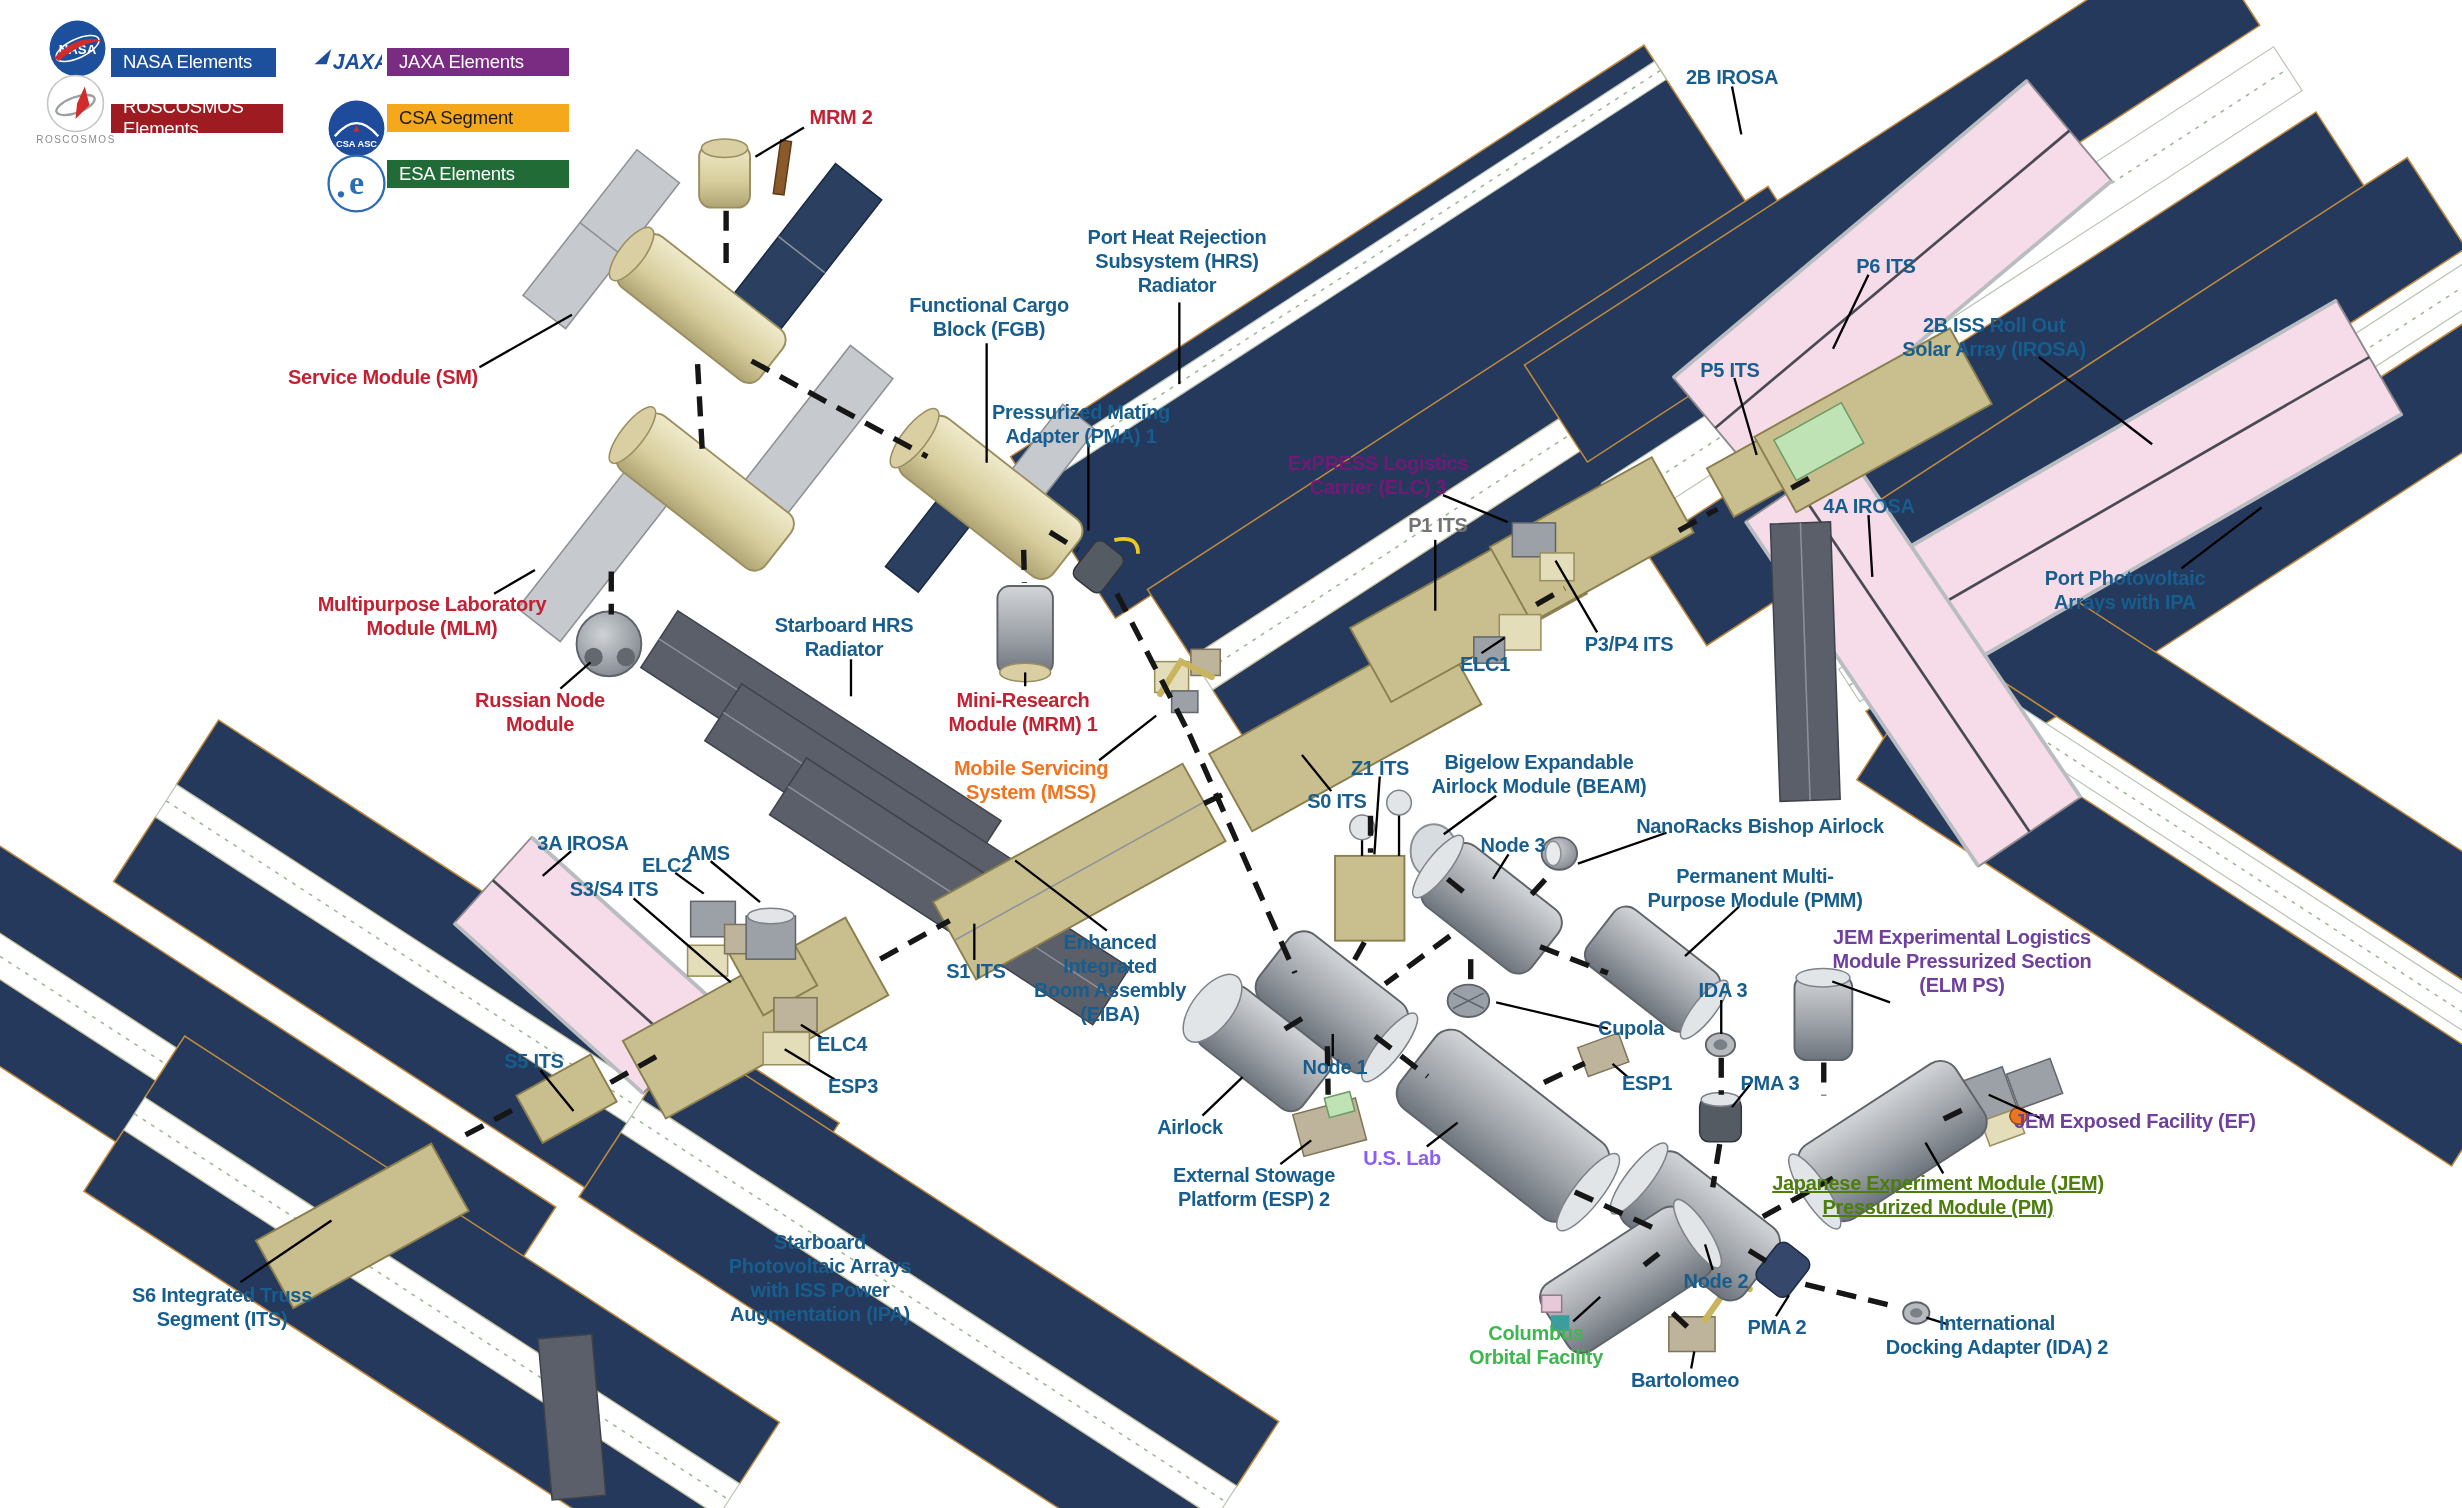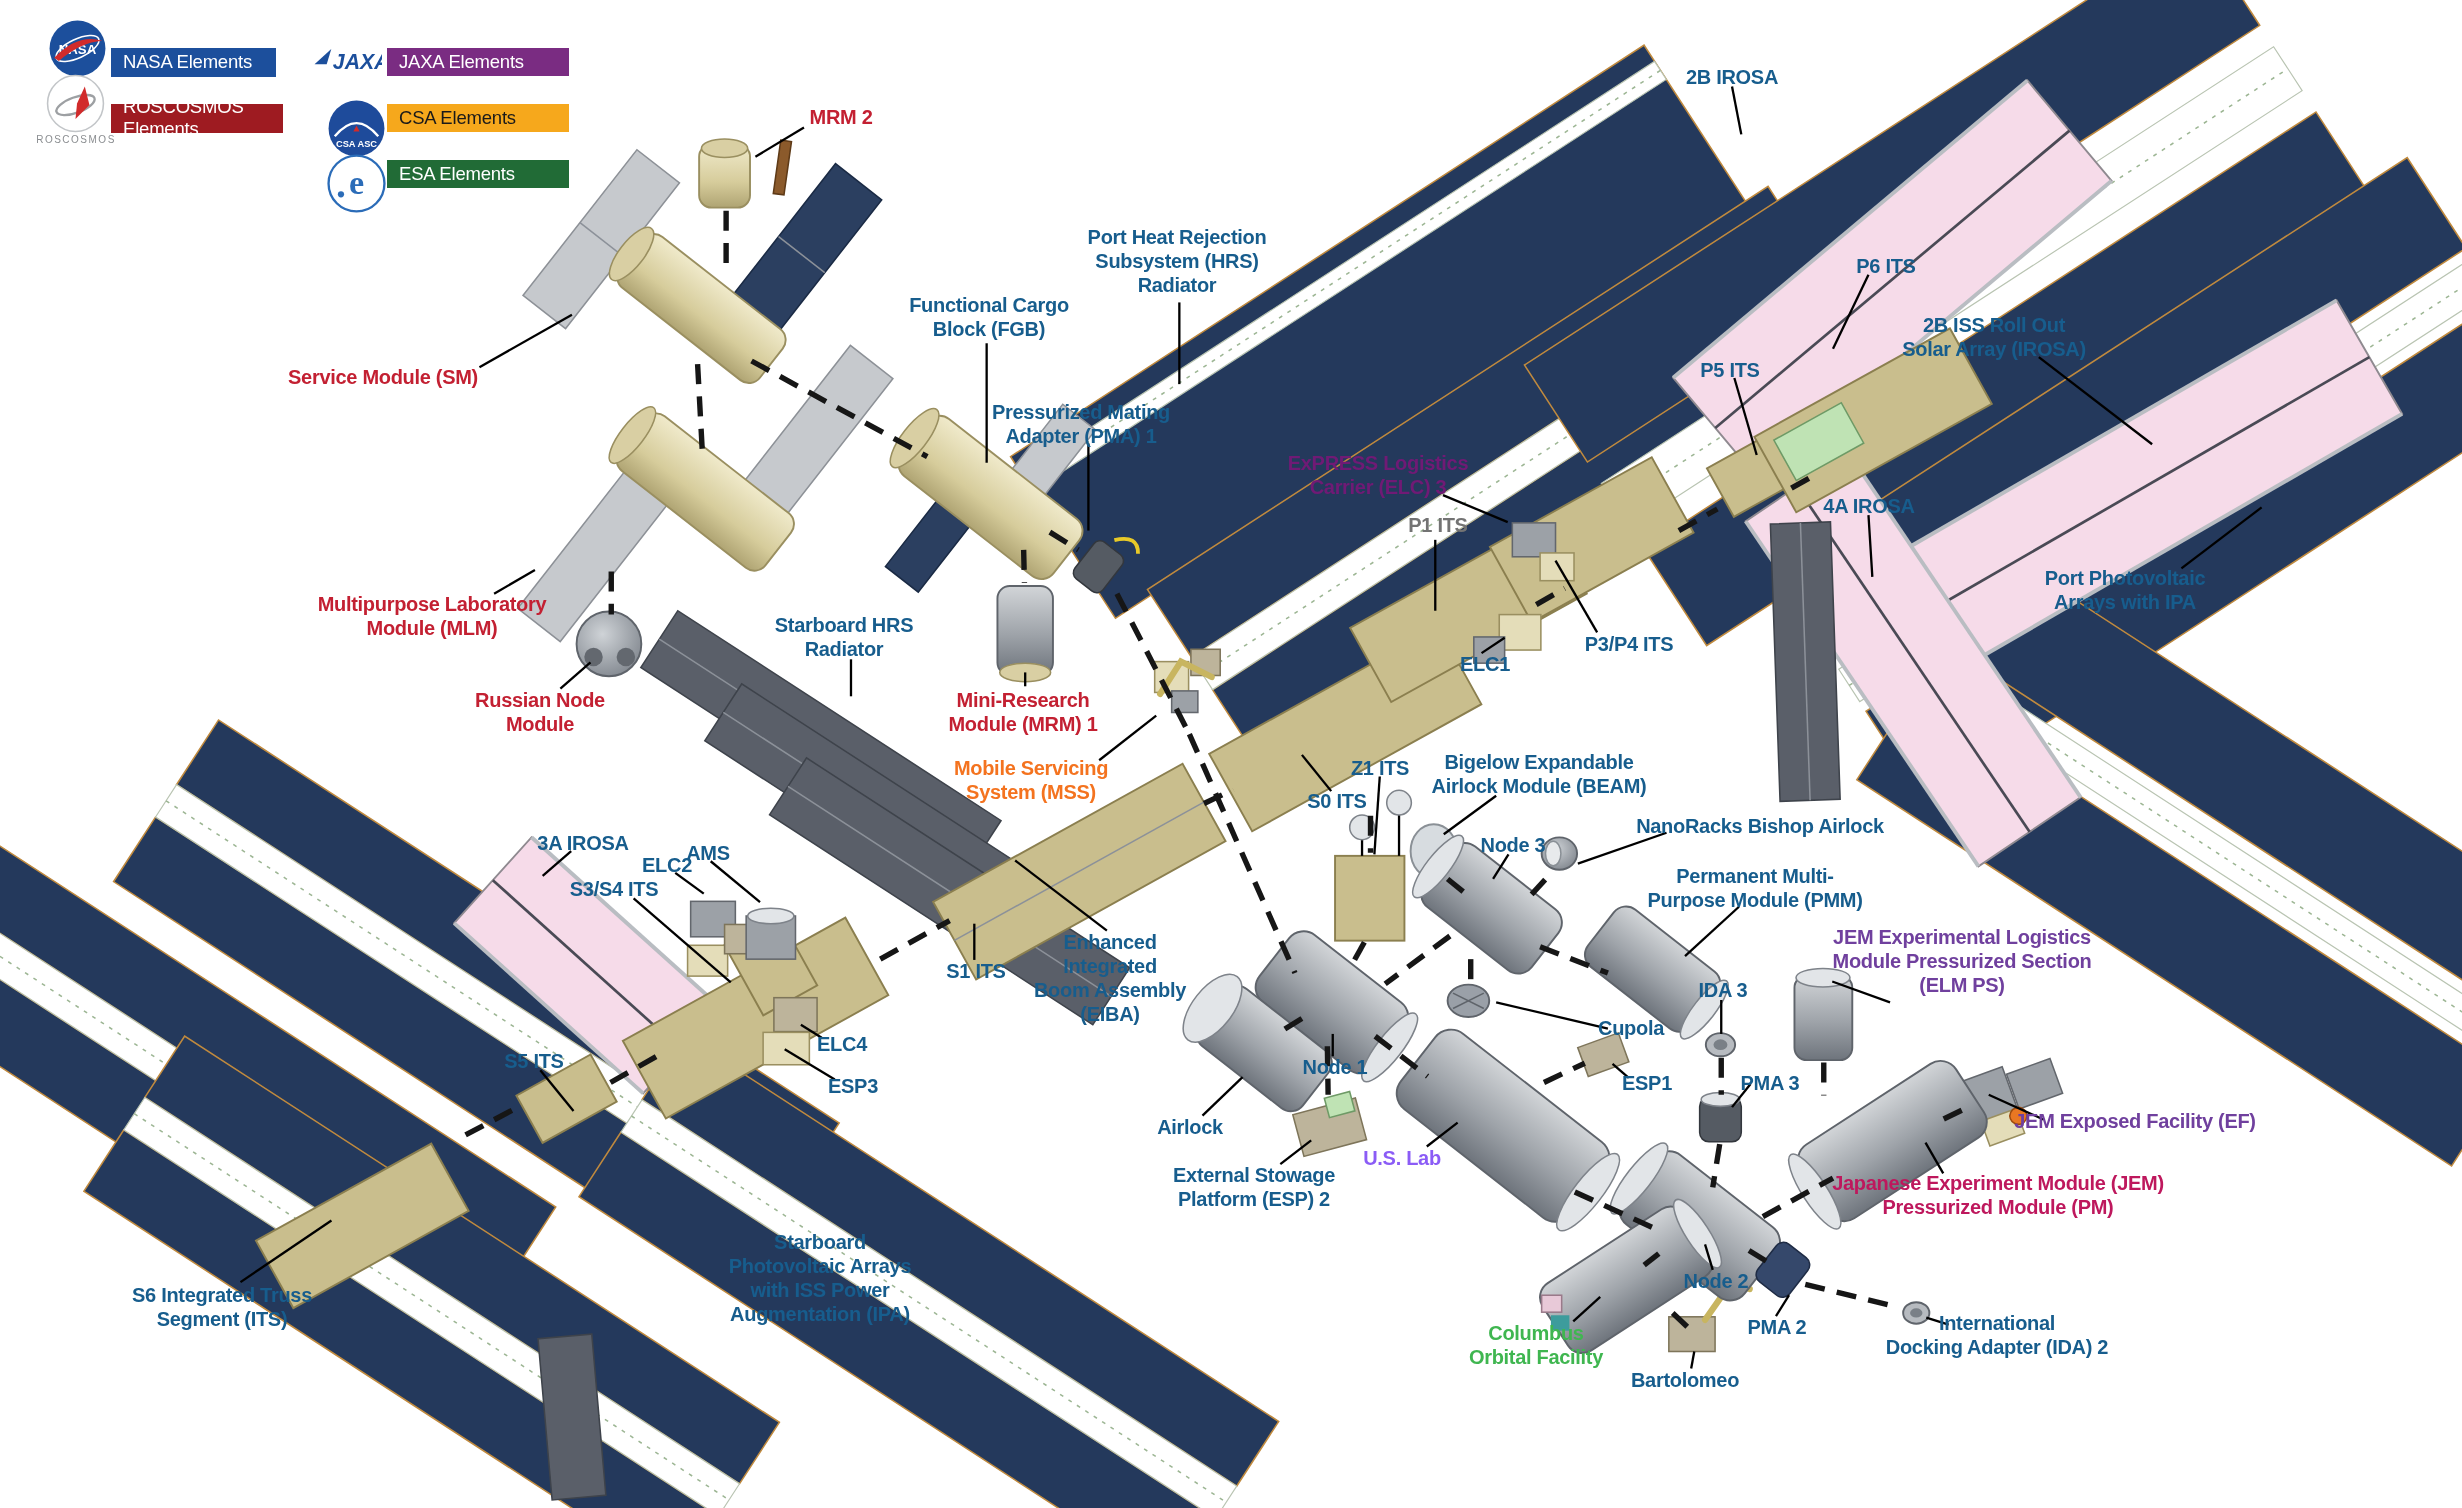--- a/index.html
+++ b/index.html
@@ -493,21 +493,21 @@
     <text x="28" y="34" font-family="Liberation Sans, sans-serif" font-size="28" font-weight="700" font-style="italic" fill="#1C4F9C">JAXA</text>
   </svg>
   <div class="legend-bar" style="left: 387px; top: 48px; width: 170px; height: 28px; background: rgb(122, 44, 130); color: rgb(255, 255, 255);">JAXA Elements</div>
 
   <svg class="legend-logo" style="left:327px;top:99px" width="59" height="59" viewBox="0 0 76 76">
     <circle cx="38" cy="38" r="36" fill="#1E4B9B"></circle>
     <path d="M10,48 Q38,14 66,48" fill="none" stroke="#FFFFFF" stroke-width="3"></path>
     <path d="M38,34 l4,8 h-8 Z" fill="#D12B2B"></path>
     <text x="38" y="62" font-family="Liberation Sans, sans-serif" font-size="12" font-weight="700" fill="#FFFFFF" text-anchor="middle">CSA ASC</text>
   </svg>
-  <div class="legend-bar" style="left: 387px; top: 104px; width: 170px; height: 28px; background: rgb(246, 168, 28); color: rgb(26, 26, 26);">CSA Elements</div>
+  <div class="legend-bar" style="left: 387px; top: 104px; width: 170px; height: 28px; background: rgb(246, 168, 28); color: rgb(26, 26, 26);">CSA Segment</div>
 
   <svg class="legend-logo" style="left:327px;top:154px" width="59" height="59" viewBox="0 0 76 76">
     <circle cx="38" cy="38" r="36" fill="#FFFFFF" stroke="#2B6CB8" stroke-width="3"></circle>
     <text x="38" y="52" font-family="Liberation Serif, serif" font-size="44" font-weight="700" fill="#2B6CB8" text-anchor="middle">e</text>
     <circle cx="18" cy="52" r="4" fill="#2B6CB8"></circle>
   </svg>
   <div class="legend-bar" style="left: 387px; top: 160px; width: 170px; height: 28px; background: rgb(33, 107, 54); color: rgb(255, 255, 255);">ESA Elements</div>
 </div>
 
 <div class="lbl" style="left: 841px; top: 105px; color: rgb(195, 32, 50);">MRM 2</div>
@@ -551,21 +551,21 @@
 <div class="lbl" style="left: 1755px; top: 864px; color: rgb(23, 93, 141);">Permanent Multi-
 Purpose Module (PMM)</div>
 <div class="lbl" style="left: 1723px; top: 978px; color: rgb(23, 93, 141);">IDA 3</div>
 <div class="lbl" style="left: 1631px; top: 1016px; color: rgb(23, 93, 141);">Cupola</div>
 <div class="lbl" style="left: 1647px; top: 1071px; color: rgb(23, 93, 141);">ESP1</div>
 <div class="lbl" style="left: 1770px; top: 1071px; color: rgb(23, 93, 141);">PMA 3</div>
 <div class="lbl" style="left: 1962px; top: 925px; color: rgb(112, 64, 158);">JEM Experimental Logistics
 Module Pressurized Section
 (ELM PS)</div>
 <div class="lbl" style="left: 2135px; top: 1109px; color: rgb(112, 64, 158);">JEM Exposed Facility (EF)</div>
-<div class="lbl" style="left: 1998px; top: 1171px; color: #be185d;">Japanese Experiment Module (JEM)
+<div class="lbl" style="left: 1938px; top: 1171px; color: #4d7c0f; text-decoration: underline;">Japanese Experiment Module (JEM)
 Pressurized Module (PM)</div>
 <div class="lbl" style="left: 1997px; top: 1311px; color: rgb(23, 93, 141);">International
 Docking Adapter (IDA) 2</div>
 <div class="lbl" style="left: 1716px; top: 1269px; color: rgb(23, 93, 141);">Node 2</div>
 <div class="lbl" style="left: 1777px; top: 1315px; color: rgb(23, 93, 141);">PMA 2</div>
 <div class="lbl" style="left: 1685px; top: 1368px; color: rgb(23, 93, 141);">Bartolomeo</div>
 <div class="lbl" style="left: 1536px; top: 1321px; color: rgb(63, 182, 80);">Columbus
 Orbital Facility</div>
 <div class="lbl" style="left: 1190px; top: 1115px; color: rgb(23, 93, 141);">Airlock</div>
 <div class="lbl" style="left: 1335px; top: 1055px; color: rgb(23, 93, 141);">Node 1</div>

